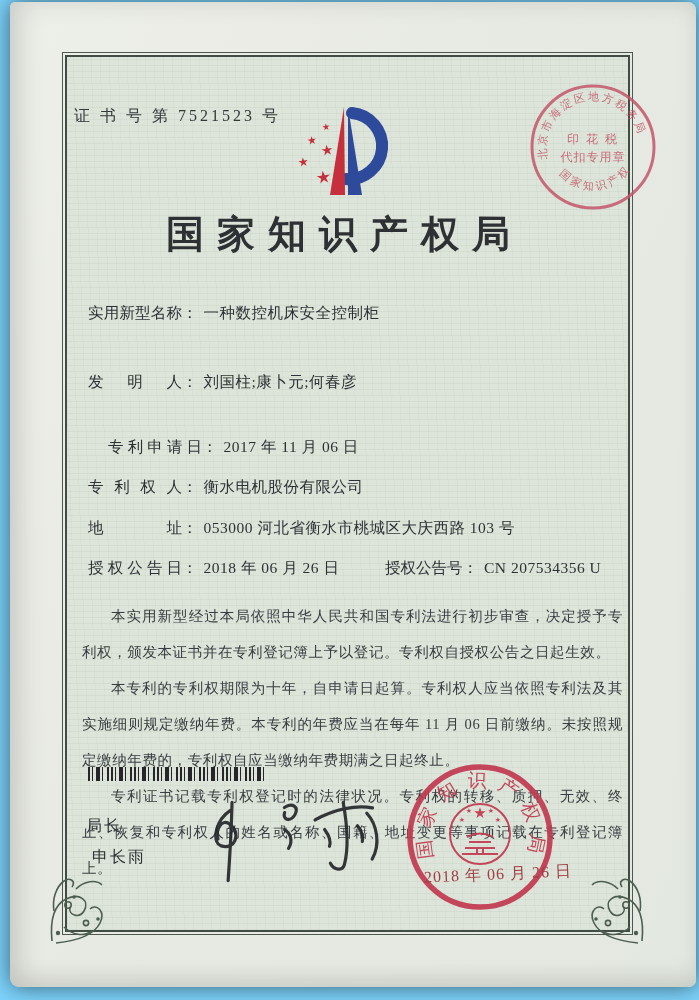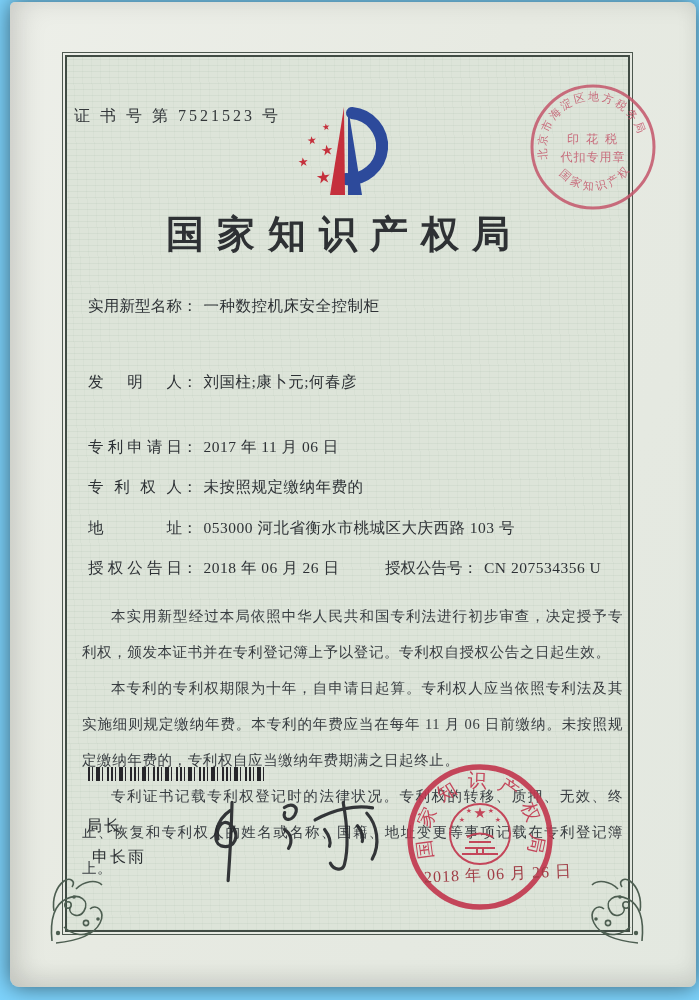--- a/index.html
+++ b/index.html
@@ -154,31 +154,31 @@
       </text>
       <text font-size="11" letter-spacing="3" fill="#c4566b">
         <textPath href="#taxBottom" startOffset="8">国家知识产权局</textPath>
       </text>
       <text x="66" y="62" text-anchor="middle" font-size="12" letter-spacing="2" fill="#c4566b">印 花 税</text>
       <text x="66" y="80" text-anchor="middle" font-size="12" letter-spacing="1" fill="#c4566b">代扣专用章</text>
     </svg>
 
     <div class="title">国家知识产权局</div>
 
-    <div class="field-row" style="top:296px;">
+    <div class="field-row" style="top:303px;">
       <span class="field-label">实用新型名称</span><span class="field-colon">：</span><span class="field-value">一种数控机床安全控制柜</span>
     </div>
     <div class="field-row" style="top:356px;margin-top:16px;">
       <span class="field-label">发明人</span><span class="field-colon">：</span><span class="field-value">刘国柱;康卜元;何春彦</span>
     </div>
-    <div class="field-row" style="top:437px;">
+    <div class="field-row" style="top:437px;margin-left:20px;">
       <span class="field-label">专利申请日</span><span class="field-colon">：</span><span class="field-value">2017 年 11 月 06 日</span>
     </div>
     <div class="field-row" style="top:477px;">
-      <span class="field-label">专利权人</span><span class="field-colon">：</span><span class="field-value">未按照规定缴纳年费的</span>
+      <span class="field-label">专利权人</span><span class="field-colon">：</span><span class="field-value">衡水电机股份有限公司</span>
     </div>
     <div class="field-row" style="top:518px;">
       <span class="field-label">地址</span><span class="field-colon">：</span><span class="field-value">053000 河北省衡水市桃城区大庆西路 103 号</span>
     </div>
     <div class="field-row" style="top:558px;">
       <span class="field-label">授权公告日</span><span class="field-colon">：</span><span class="field-value">2018 年 06 月 26 日</span>
     </div>
     <div class="grant-no" style="top:558px;">
       <span>授权公告号</span><span class="field-colon">：</span><span class="field-value">CN 207534356 U</span>
     </div>

